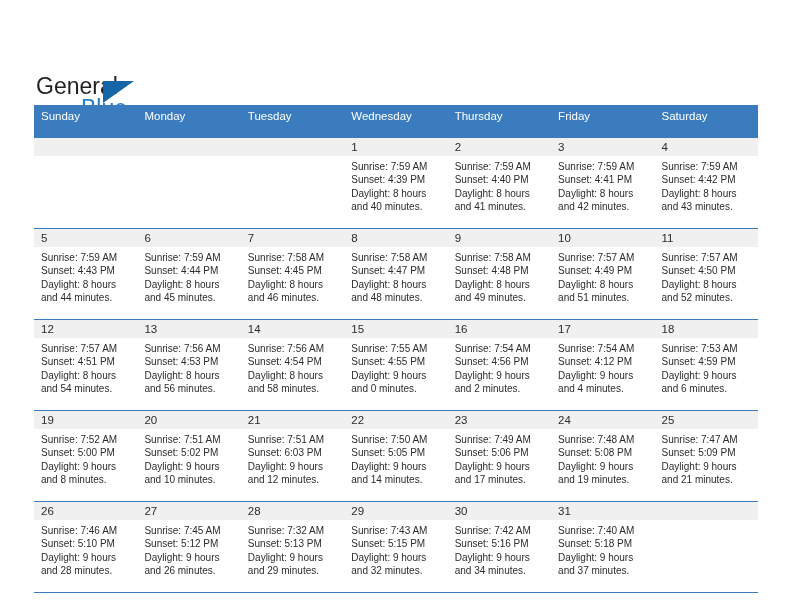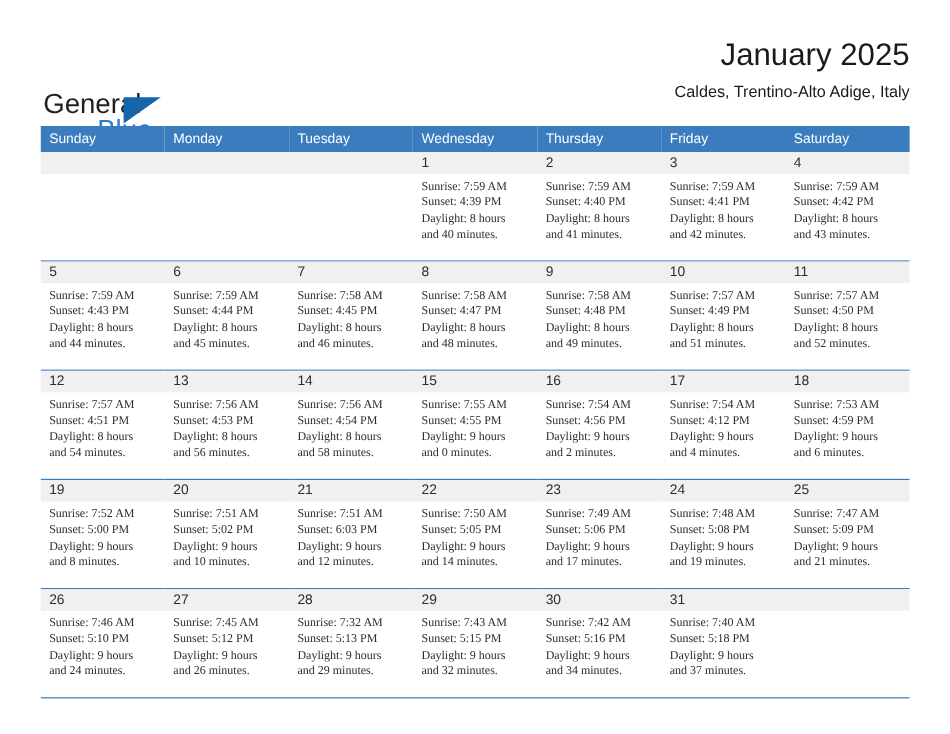--- a/index.html
+++ b/index.html
@@ -95,21 +95,21 @@
     table-layout: fixed;
   }
   .calendar col { width: 103.43px; }
 
   .calendar thead th {
     background: #3a7cbe;
     color: #ffffff;
     font-size: 11.5px;
     font-weight: normal;
     text-align: left;
-    padding: 5px 0 5px 7px;
+    padding: 5px 0 16px 7px;
     height: 20px;
     box-sizing: border-box;
   }
 
   .week-row td {
     vertical-align: top;
     padding: 0;
     background: #ffffff;
     border-top: 1.6px solid #3a7cbe;
   }
@@ -133,42 +133,37 @@
     padding-left: 7px;
     font-size: 11.5px;
     color: #2c2c2c;
     box-sizing: border-box;
   }
   .cell-body {
     padding: 4px 6px 0 7px;
     font-size: 10px;
     line-height: 13.4px;
     color: #2c2c2c;
-    font-family: Liberation Serif, serif;
   }
   .cell-body div { white-space: nowrap; }
   .cell.empty .daynum-band { color: transparent; }
 </style>
 </head>
 <body>
 
 <div class="page">
 
   <div class="header">
 
     <div class="logo">
       <span class="logo-general">General</span>
       <span class="logo-triangle"></span>
       <span class="logo-blue">Blue</span>
     </div>
 
-    <div class="title-block">
-      <div class="cal-title">January 2025</div>
-      <div class="cal-subtitle">Caldes, Trentino-Alto Adige, Italy</div>
-    </div>
 
   </div>
 
   <table class="calendar">
     <colgroup>
       <col>
         <col>
         <col>
         <col>
         <col>
@@ -489,21 +484,21 @@
           </td>
         </tr>
         <tr class="week-row">
           <td>
             <div class="cell">
               <div class="daynum-band">26</div>
               <div class="cell-body">
                 <div>Sunrise: 7:46 AM</div>
                 <div>Sunset: 5:10 PM</div>
                 <div>Daylight: 9 hours</div>
-                <div>and 24 minutes.</div>
+                <div>and 28 minutes.</div>
               </div>
             </div>
           </td>
           <td>
             <div class="cell">
               <div class="daynum-band">27</div>
               <div class="cell-body">
                 <div>Sunrise: 7:45 AM</div>
                 <div>Sunset: 5:12 PM</div>
                 <div>Daylight: 9 hours</div>

